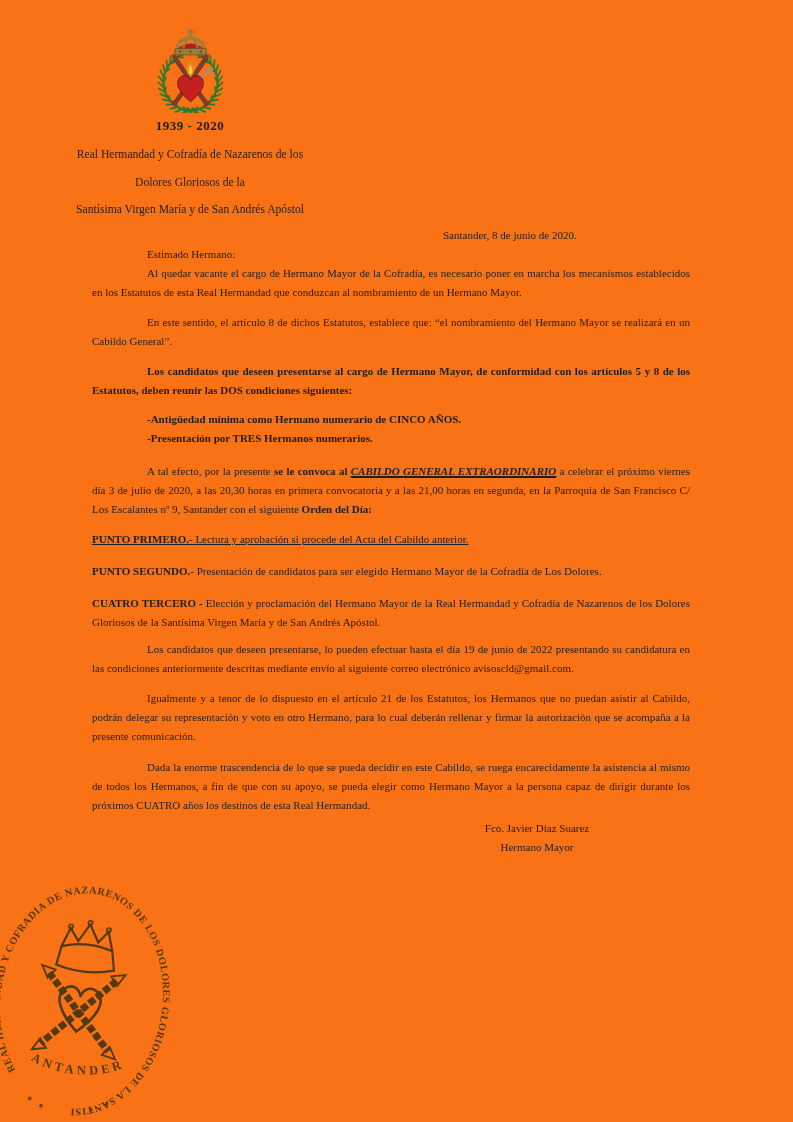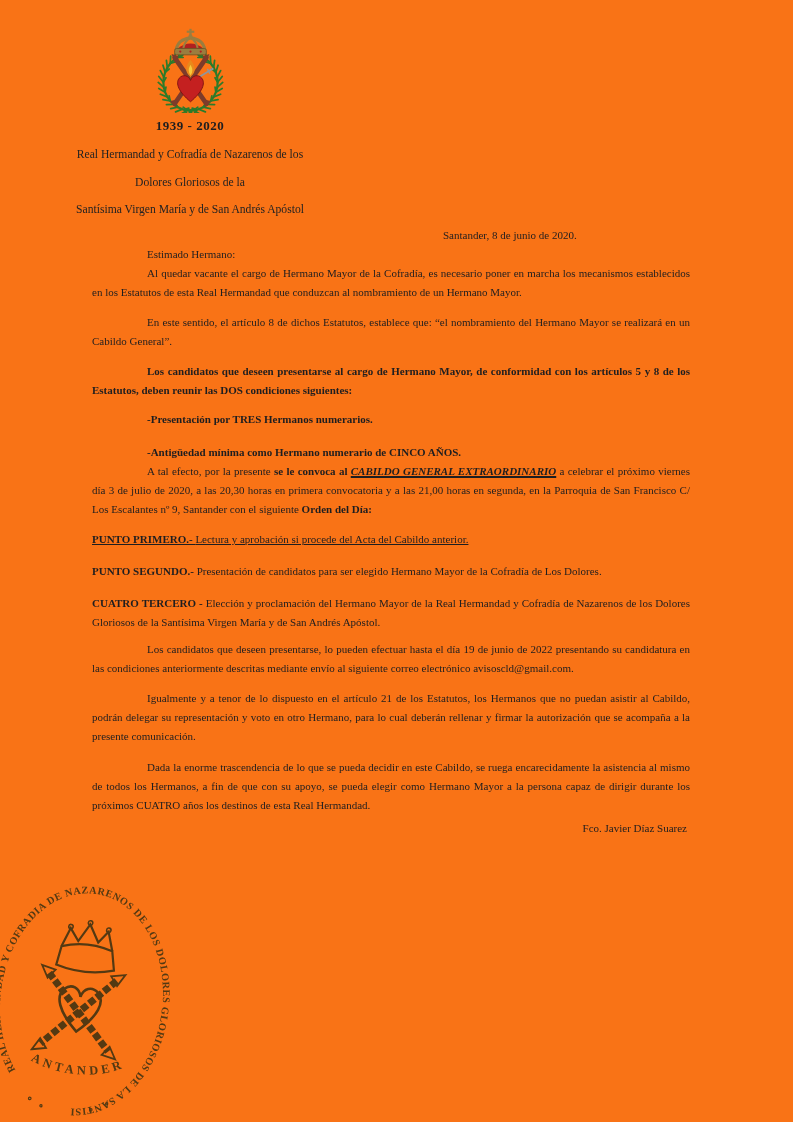--- a/index.html
+++ b/index.html
@@ -22,21 +22,21 @@
   .dateline{padding-left:351px;margin:0 0 25px 0;}
   .salutation{text-indent:55px;margin:0 0 13px 0;}
   .letter p{margin:0;}
   .letter p.indent{text-indent:55px;}
   .letter p.justify{text-align:justify;}
   .letter p.bold{font-weight:bold;}
   .seg-b{font-weight:bold;}
   .seg-i{font-style:italic;}
   .seg-u{text-decoration:underline;text-decoration-thickness:2px;}
   
-  .signature{margin-top:4px;margin-left:295px;width:300px;text-align:right;}
+  .signature{margin-top:4px;margin-left:295px;width:300px;text-align:center;}
   .sig-name{margin:0 0 4px 0;}
   .sig-title{margin:0;}
   
   .stamp{
     position:absolute;left:-16px;top:880px;width:196px;height:242px;
     transform:rotate(7deg);transform-origin:50% 50%;
     opacity:.88;mix-blend-mode:multiply;pointer-events:none;
   }
 </style>
 </head>
@@ -95,32 +95,33 @@
     <div class="org-name">Santísima Virgen María y de San Andrés Apóstol</div>
   </div>
 
   <div class="letter">
     <p class="dateline">Santander, 8 de junio de 2020.</p>
     <p class="salutation">Estimado Hermano:</p>
     <div id="paragraphs">
         <p class="indent justify" style="margin-bottom: 11px;"><span class="">Al quedar vacante el cargo de Hermano Mayor de la Cofradía, es necesario poner en marcha los mecanismos establecidos en los Estatutos de esta Real Hermandad que conduzcan al nombramiento de un Hermano Mayor.</span></p>
         <p class="indent justify" style="margin-bottom: 11px;"><span class="">En este sentido, el artículo 8 de dichos Estatutos, establece que: “el nombramiento del Hermano Mayor se realizará en un Cabildo General”.</span></p>
         <p class="indent justify bold" style="margin-bottom: 10px;"><span class="">Los candidatos que deseen presentarse al cargo de Hermano Mayor, de conformidad con los artículos 5 y 8 de los Estatutos, deben reunir las DOS condiciones siguientes:</span></p>
+        <p class="indent bold" style="margin-bottom: 0px;"><span class="">-Antigüedad mínima como Hermano numerario de CINCO AÑOS.</span></p>
         <p class="indent bold" style="margin-bottom: 14px;"><span class="">-Presentación por TRES Hermanos numerarios.</span></p>
-        <p class="indent bold" style="margin-bottom: 0px;"><span class="">-Antigüedad mínima como Hermano numerario de CINCO AÑOS.</span></p>
         <p class="indent justify" style="margin-bottom: 11px;"><span class="">A tal efecto, por la presente </span><span class=" seg-b">se le convoca al </span><span class=" seg-b seg-i seg-u">CABILDO GENERAL EXTRAORDINARIO</span><span class="">  a celebrar el próximo viernes día 3 de julio de 2020, a las 20,30 horas en primera convocatoria y a las 21,00 horas en segunda, en la Parroquia de San Francisco C/ Los Escalantes nº 9, Santander con el siguiente </span><span class=" seg-b">Orden del Día:</span></p>
         <p class="justify" style="margin-bottom: 13px; text-decoration: underline;"><span class=" seg-b">PUNTO PRIMERO.- </span><span class="">Lectura y aprobación si procede del Acta del Cabildo anterior.</span></p>
         <p class="justify" style="margin-bottom: 13px;"><span class=" seg-b">PUNTO SEGUNDO.- </span><span class="">Presentación de candidatos para ser elegido Hermano Mayor de la Cofradía de Los Dolores.</span></p>
         <p class="justify" style="margin-bottom: 8px;"><span class=" seg-b">CUATRO TERCERO - </span><span class="">Elección y proclamación del Hermano Mayor de la Real Hermandad y Cofradía de Nazarenos de los Dolores Gloriosos de la Santísima Virgen María y de San Andrés Apóstol.</span></p>
         <p class="indent justify" style="margin-bottom: 11px;"><span class="">Los candidatos que deseen presentarse, lo pueden efectuar hasta el día 19 de junio de 2022 presentando su candidatura en las condiciones anteriormente descritas mediante envío al siguiente correo electrónico avisoscld@gmail.com.</span></p>
         <p class="indent justify" style="margin-bottom: 12px;"><span class="">Igualmente y a tenor de lo dispuesto en el artículo 21 de los Estatutos, los Hermanos que no puedan asistir al Cabildo, podrán delegar su representación y voto en otro Hermano, para lo cual deberán rellenar y firmar la autorización que se acompaña a la presente comunicación.</span></p>
         <p class="indent justify" style="margin-bottom: 4px;"><span class="">Dada la enorme trascendencia de lo que se pueda decidir en este Cabildo, se ruega encarecidamente la asistencia al mismo de todos los Hermanos, a fin de que con su apoyo, se pueda elegir como Hermano Mayor a la persona capaz de dirigir durante los próximos CUATRO años los destinos de esta Real Hermandad.</span></p>
       </div>
     <div class="signature">
       <p class="sig-name">Fco. Javier Díaz Suarez</p>
+      <p class="sig-title">Hermano Mayor</p>
     </div>
   </div>
 
   <svg class="stamp" id="stamp-svg" viewBox="0 0 196 242">
     <defs>
       <path id="ring-path" d="M 40.4,197.7 A 81,108 0 1 1 97,229" fill="none"></path>
       <path id="city-path" d="M 50,184 A 76,48 0 0 0 144,184" fill="none"></path>
     </defs>
     <g id="stamp-ink" fill="none">
       <text id="ring-text" font-family="Liberation Serif, DejaVu Serif, serif" font-size="10.2" font-weight="bold" letter-spacing="0.6" fill="#3e6cc0">

